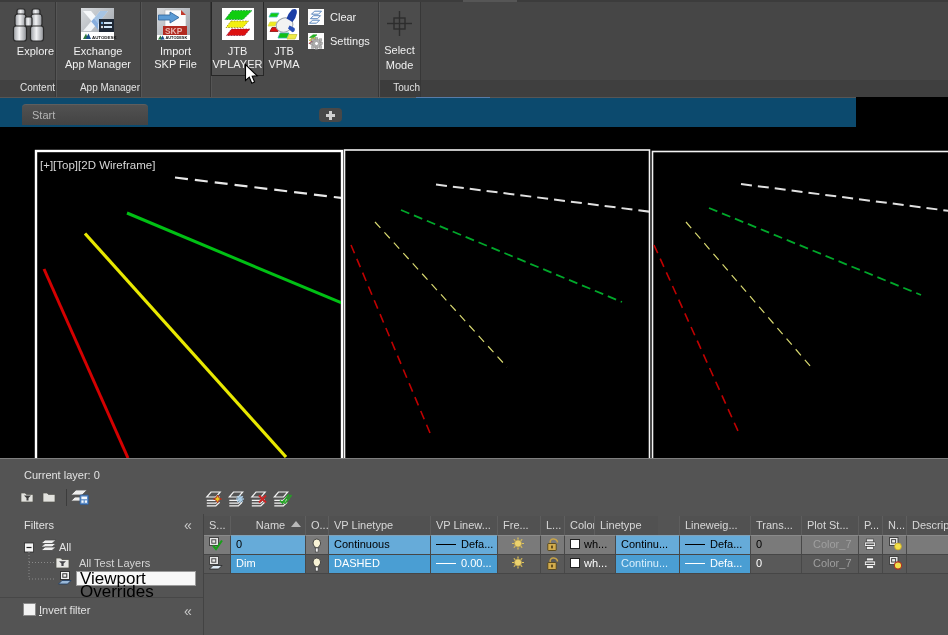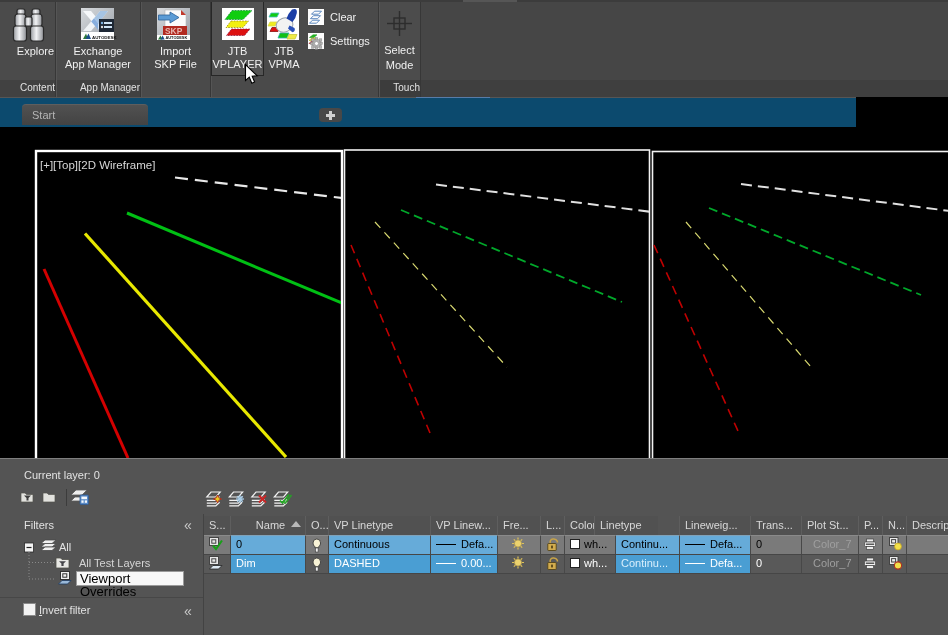--- a/index.html
+++ b/index.html
@@ -356,21 +356,21 @@
     </g>
   </svg>
     </div>
   <div class="abs" style="left:203px;top:56px;width:1px;height:121px;background:#434343;"></div>
   <div class="abs" style="left:24px;top:61px;">Filters</div>
   <div class="abs" style="left:184px;top:59px;color:#c8c8c8;font-size:14px;">«</div>
   <div class="abs" style="left:184px;top:145px;color:#c8c8c8;font-size:14px;">«</div>
   <div class="abs" style="left:0px;top:139px;width:203px;height:1px;background:#474747;"></div>
   <div class="abs" style="left:59px;top:83px;">All</div>
   <div class="abs" style="left:79px;top:99px;color:#d5d5d5;">All Test Layers</div>
-  <div class="abs" style="left:76px;top:113px;width:108px;height:15px;background:#f8f8f8;border:1px solid #9a9a9a;color:#000;font-size:13px;line-height:13px;padding-left:3px;">Viewport Overrides</div>
+  <div class="abs" style="left:76px;top:113px;width:120px;height:15px;background:#f8f8f8;border:1px solid #9a9a9a;color:#000;font-size:17px;line-height:13px;padding-left:3px;">Viewport Overrides</div>
   <div class="abs" style="left:23px;top:145px;width:13px;height:13px;background:#f2f2f2;border:1px solid #8a8a8a;"></div>
   <div class="abs" style="left:39px;top:146px;"><span style="text-decoration:underline;">I</span>nvert filter</div>
   <div id="treeicons"></div>
   <div id="tablearea">
 
     <div class="hdrcell" style="left:204px;width:26px;border-left:none;">S...</div>
     <div class="hdrcell" style="left:230px;width:75px;text-align:center;">Name</div>
     <div class="abs" style="left:291px;top:63px;width:0;height:0;border-left:5px solid transparent;border-right:5px solid transparent;border-bottom:6px solid #b8b8b8;"></div>
     <div class="hdrcell" style="left:305px;width:23px;">O...</div>
     <div class="hdrcell" style="left:328px;width:102px;">VP Linetype</div>

